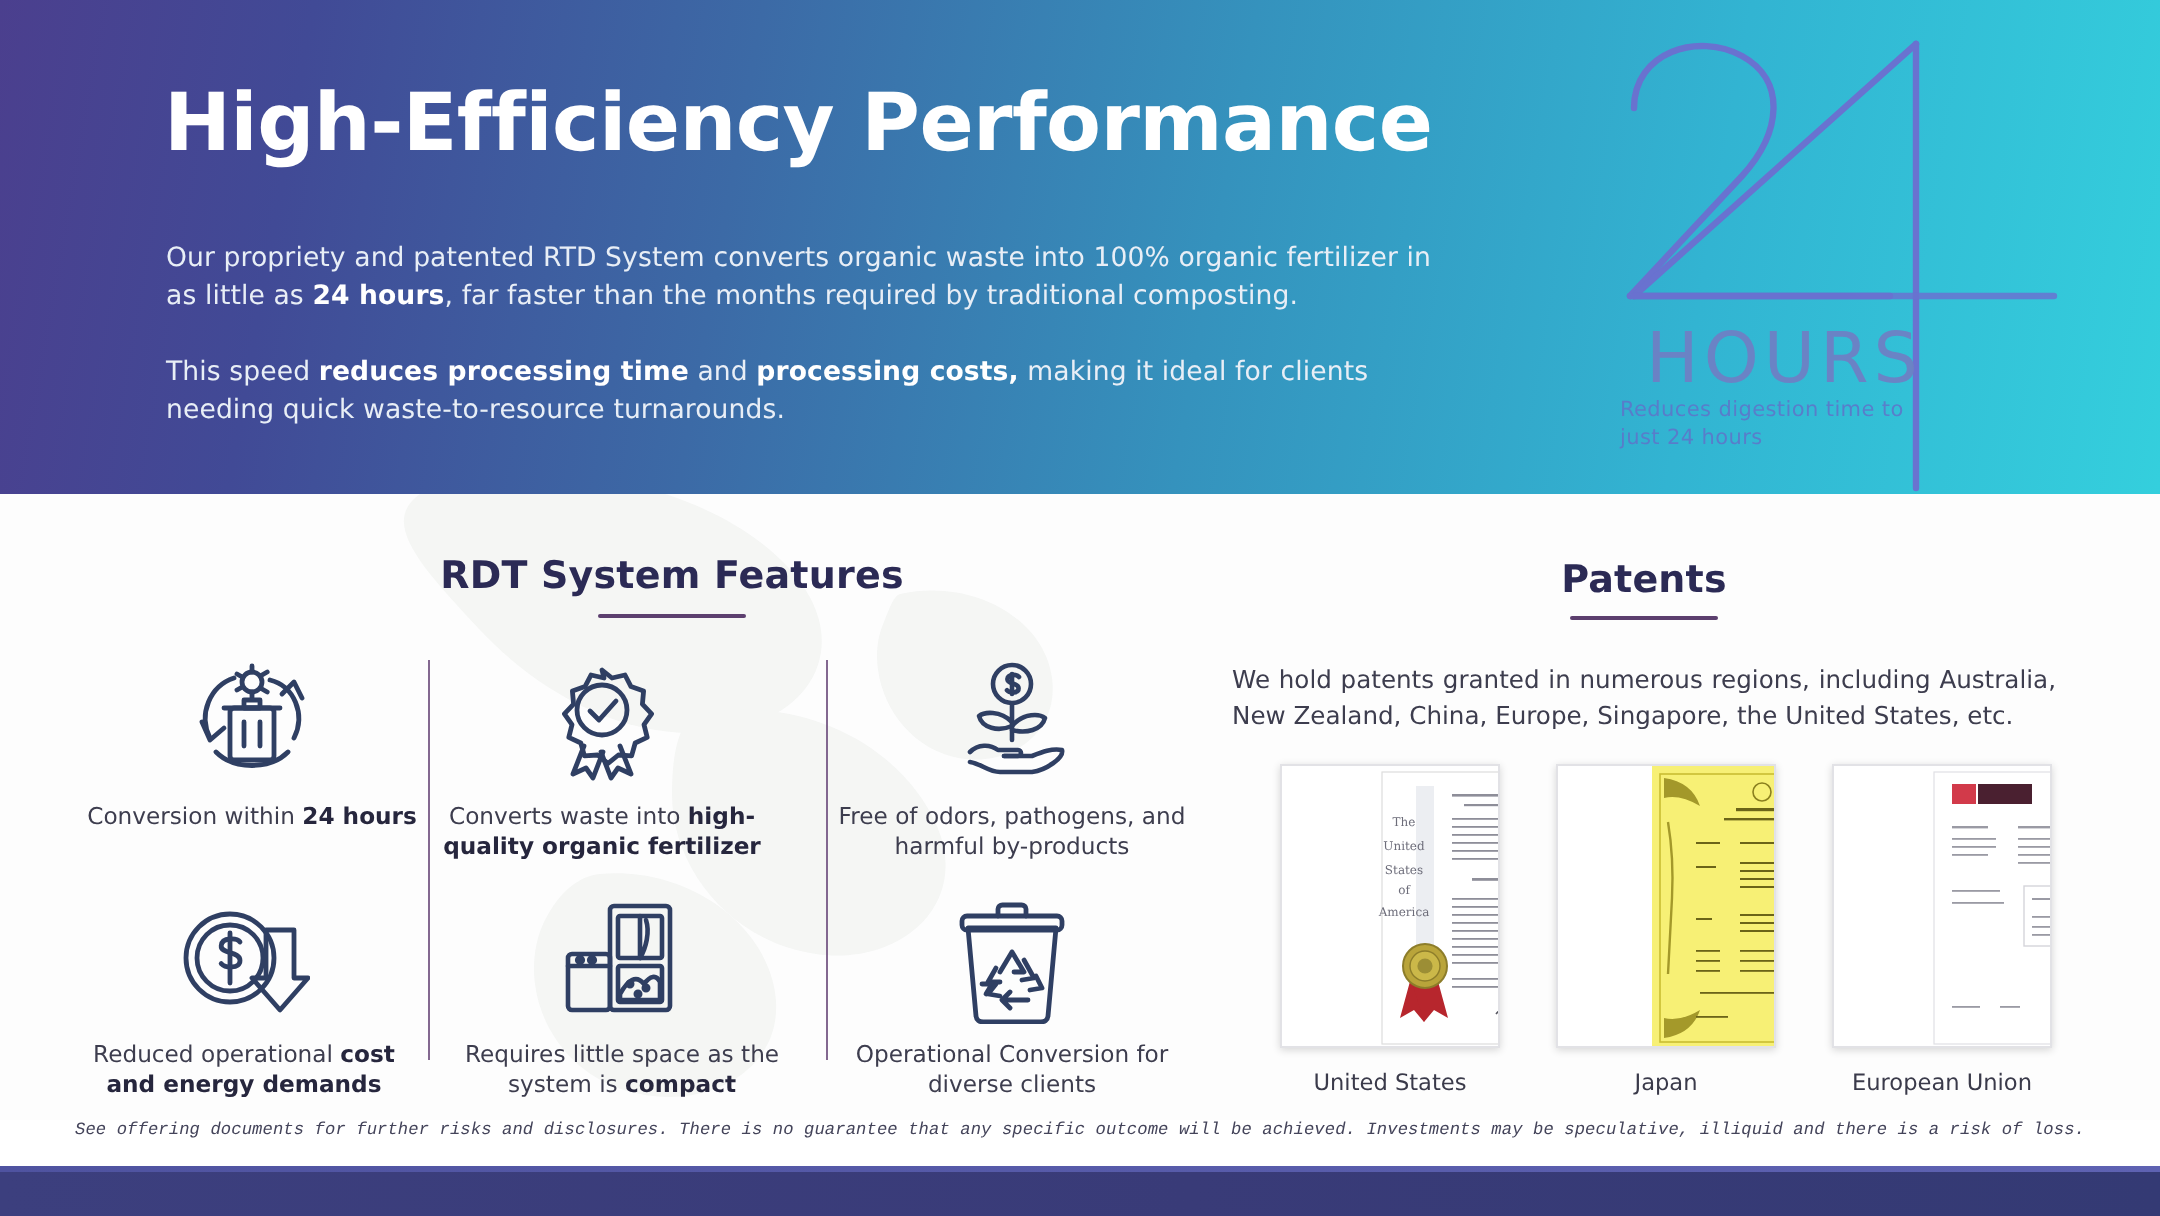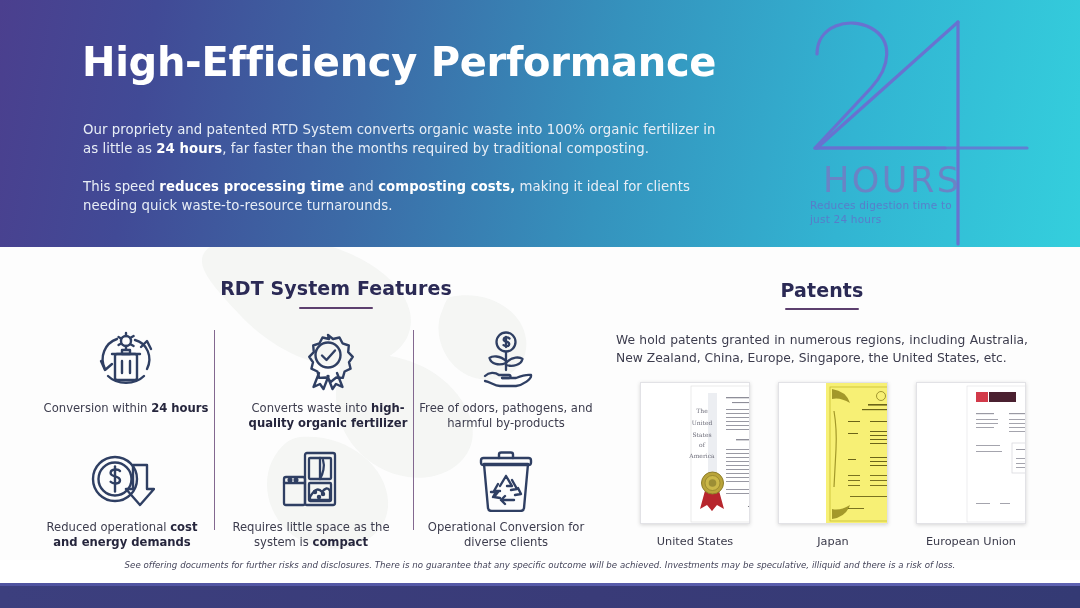--- a/index.html
+++ b/index.html
@@ -86,21 +86,21 @@
     width:110px; height:142px; background:#fff;
     border:1px solid #e2e2e6; box-shadow:0 1px 4px rgba(0,0,0,.16);
     position:relative; overflow:hidden;padding-left:47px;
   }
   .pat-cap { margin-top:11px; font-size:11.3px; color:#3a3a4a; }
 
   
   .foot-note {
     position:absolute; left:0; top:560px; width:1080px;
     text-align:center; font-style:italic; font-size:8.6px;
-    color:#44445a; letter-spacing:.05px;
+    color:#44445a; letter-spacing:.05px;font-family:Liberation Mono, monospace;
   }
   .foot-bar {
     position:absolute; left:0; top:586px; width:1080px; height:22px;
     background:linear-gradient(90deg,#3c3f7e 0%,#393b78 55%,#343a74 100%);
   }
   .foot-bar-accent {
     position:absolute; left:0; top:583px; width:1080px; height:3px;
     background:linear-gradient(90deg,#4f53a0,#5e62b2);
   }
 </style>
@@ -109,21 +109,21 @@
 
 <div class="hero">
 
   <div class="hero-title">High-Efficiency Performance</div>
 
   <div class="hero-p hero-p1">
     <span>Our propriety and patented RTD System converts organic waste into 100% organic fertilizer in as little as </span><b>24 hours</b><span>, far faster than the months required by traditional composting.</span>
   </div>
 
   <div class="hero-p hero-p2">
-    <span>This speed </span><b>reduces processing time</b><span> and </span><b>composting costs,</b><span> making it ideal for clients needing quick waste-to-resource turnarounds.</span>
+    <span>This speed </span><b>reduces processing time</b><span> and </span><b>processing costs,</b><span> making it ideal for clients needing quick waste-to-resource turnarounds.</span>
   </div>
 
   <div class="g24">
     <svg width="285" height="239" viewBox="0 0 285 239">
       <g fill="none" stroke="#6c6fd0" stroke-width="3.2" opacity="0.95" stroke-linecap="round">
 
         <path d="M22 46 C22 18, 54 8, 76 20 C98 32, 96 58, 76 80 L20 140"></path>
         <path d="M20 140 L150 140"></path>
 
         <path d="M163 14 L22 140"></path>
@@ -169,21 +169,21 @@
           <path d="M29 21 h8 v4 h-8 z"></path>
           <path d="M29 32 v12 M37 32 v12"></path>
         </g>
       </svg>
     </div>
     <div class="cap">
       <span>Conversion within </span><b>24 hours</b>
     </div>
   </div>
 
-  <div class="feat" style="left:240px; top:78px;">
+  <div class="feat" style="left:213px; top:78px;">
     <div class="ico">
       <svg width="64" height="64" viewBox="0 0 64 64">
         <g fill="none" stroke="#2f3f63" stroke-width="2.4" stroke-linecap="round" stroke-linejoin="round">
           <path d="M32 6 l5 4 6.5 -1.5 3 5.8 6.3 2.2 -0.6 6.6 4.6 4.8 -3.8 5.4 1.6 6.4 -6 2.8 -1.8 6.4 -6.6 -0.4 -5.2 4.2 -5.2 -4.2 -6.6 0.4 -1.8 -6.4 -6 -2.8 1.6 -6.4 -3.8 -5.4 4.6 -4.8 -0.6 -6.6 6.3 -2.2 3 -5.8 6.5 1.5 z"></path>
           <circle cx="32" cy="26" r="12.5"></circle>
           <polyline points="26,26.5 30.5,31 39,21.5"></polyline>
           <path d="M23 44 L17.5 58 L24 55 L27.5 60 L32.5 47"></path>
           <path d="M41 44 L46.5 58 L40 55 L36.5 60 L31.5 47"></path>
         </g>
       </svg>

